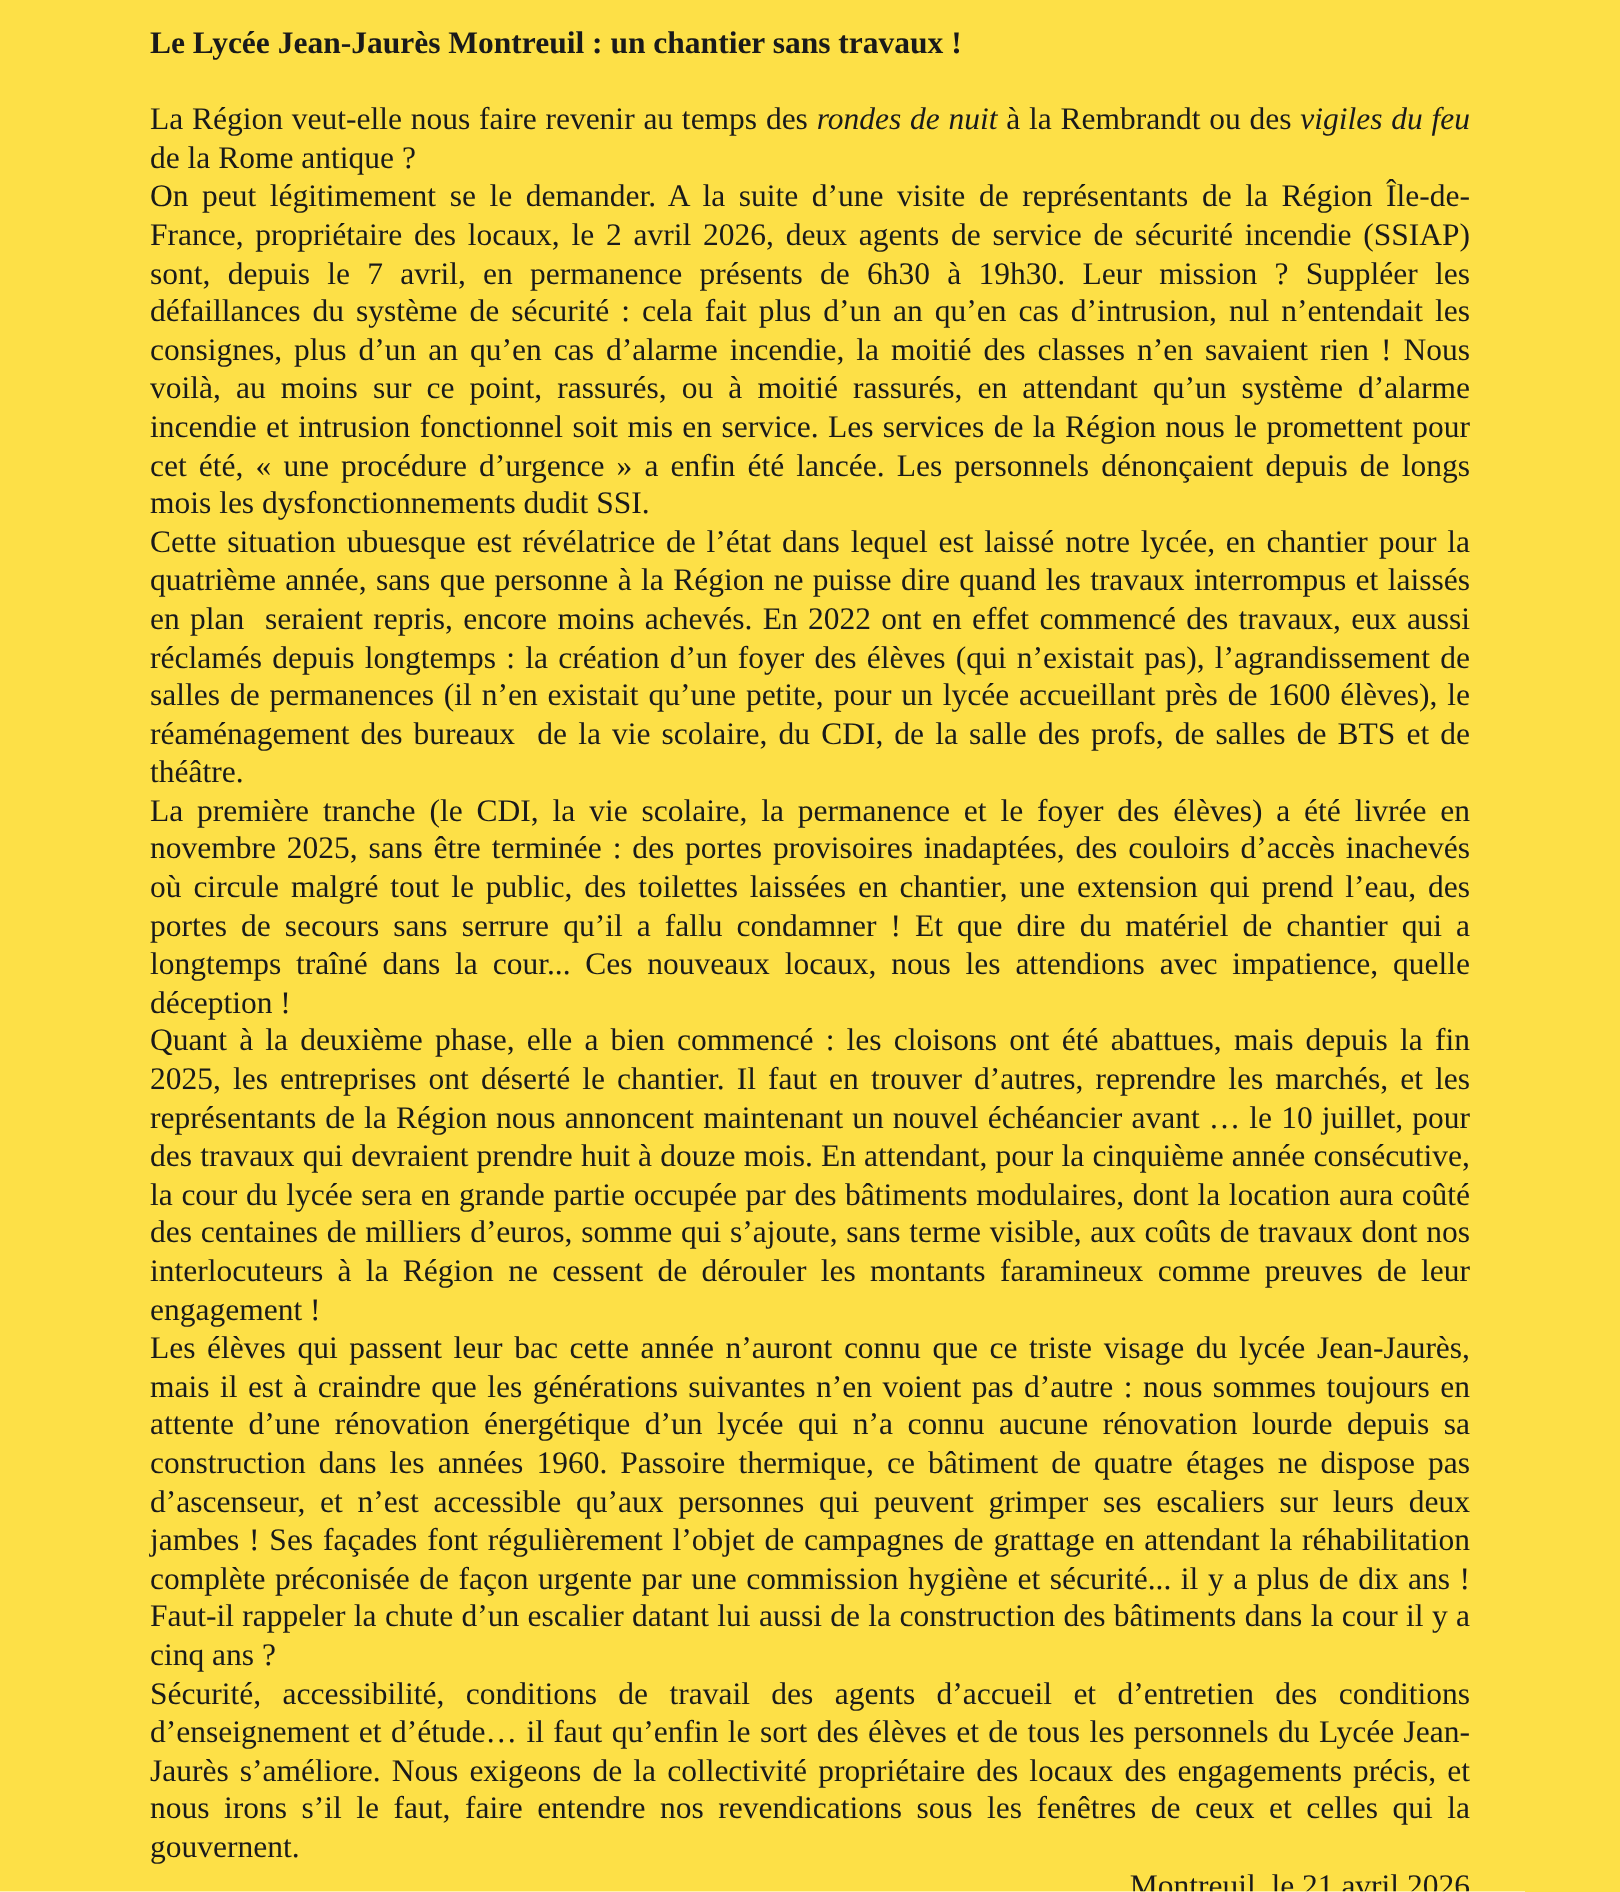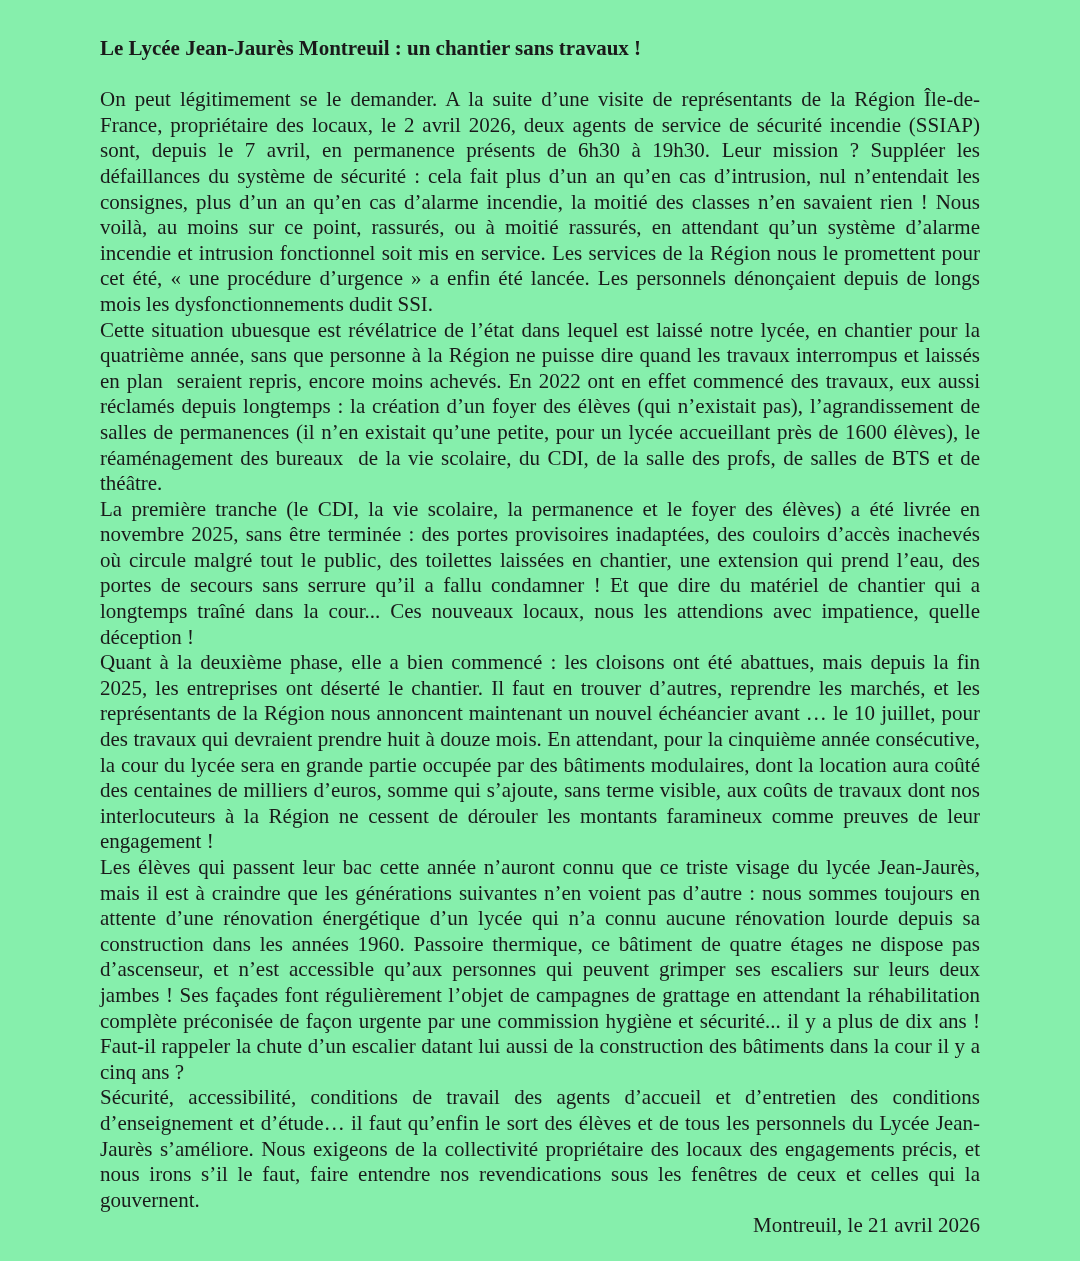--- a/index.html
+++ b/index.html
@@ -4,22 +4,22 @@
 <style>
   html, body {
     margin: 0;
     padding: 0;
     background: #ffffff;
   }
   .page {
     width: 1080px;
     height: 1261px;
     box-sizing: border-box;
-    padding: 36px 100px 0 100px;
-    background: #86efac;
+    padding: 16px 100px 0 100px;
+    background: #fde047;
     color: #1a1a1a;
     font-family: "Liberation Serif", "DejaVu Serif", serif;
     font-size: 21px;
     line-height: 25.6px;
     overflow: hidden;
   }
   .doc-title {
     font-size: 21px;
     font-weight: bold;
     margin: 0 0 25.6px 0;
@@ -39,20 +39,21 @@
     white-space: pre-wrap;
   }
 </style>
 </head>
 <body>
 
 <div class="page">
 
   <h1 class="doc-title">Le Lycée Jean-Jaurès Montreuil&nbsp;: un chantier sans travaux&nbsp;!</h1>
 
+  <p class="para"><span>La Région veut-elle nous faire revenir au temps des </span><span class="italic">rondes de nuit</span><span> à la Rembrandt ou des </span><span class="italic">vigiles du feu</span><span> de la Rome antique&nbsp;?</span></p>
 
   <p class="para">On peut légitimement se le demander. A la suite d’une visite de représentants de la Région Île-de-France, propriétaire des locaux, le 2 avril 2026, deux agents de service de sécurité incendie (SSIAP) sont, depuis le 7 avril, en permanence présents de 6h30 à 19h30. Leur mission&nbsp;? Suppléer les défaillances du système de sécurité&nbsp;: cela fait plus d’un an qu’en cas d’intrusion, nul n’entendait les consignes, plus d’un an qu’en cas d’alarme incendie, la moitié des classes n’en savaient rien&nbsp;! Nous voilà, au moins sur ce point, rassurés, ou à moitié rassurés, en attendant qu’un système d’alarme incendie et intrusion fonctionnel soit mis en service. Les services de la Région nous le promettent pour cet été, «&nbsp;une procédure d’urgence&nbsp;» a enfin été lancée. Les personnels dénonçaient depuis de longs mois les dysfonctionnements dudit SSI.</p>
 
   <p class="para">Cette situation ubuesque est révélatrice de l’état dans lequel est laissé notre lycée, en chantier pour la quatrième année, sans que personne à la Région ne puisse dire quand les travaux interrompus et laissés en plan  seraient repris, encore moins achevés. En 2022 ont en effet commencé des travaux, eux aussi réclamés depuis longtemps&nbsp;: la création d’un foyer des élèves (qui n’existait pas), l’agrandissement de salles de permanences (il n’en existait qu’une petite, pour un lycée accueillant près de 1600 élèves), le réaménagement des bureaux  de la vie scolaire, du CDI, de la salle des profs, de salles de BTS et de théâtre.</p>
 
   <p class="para">La première tranche (le CDI, la vie scolaire, la permanence et le foyer des élèves) a été livrée en novembre 2025, sans être terminée&nbsp;: des portes provisoires inadaptées, des couloirs d’accès inachevés où circule malgré tout le public, des toilettes laissées en chantier, une extension qui prend l’eau, des portes de secours sans serrure qu’il a fallu condamner&nbsp;! Et que dire du matériel de chantier qui a longtemps traîné dans la cour... Ces nouveaux locaux, nous les attendions avec impatience, quelle déception&nbsp;!</p>
 
   <p class="para">Quant à la deuxième phase, elle a bien commencé&nbsp;: les cloisons ont été abattues, mais depuis la fin 2025, les entreprises ont déserté le chantier. Il faut en trouver d’autres, reprendre les marchés, et les représentants de la Région nous annoncent maintenant un nouvel échéancier avant … le 10 juillet, pour des travaux qui devraient prendre huit à douze mois. En attendant, pour la cinquième année consécutive, la cour du lycée sera en grande partie occupée par des bâtiments modulaires, dont la location aura coûté des centaines de milliers d’euros, somme qui s’ajoute, sans terme visible, aux coûts de travaux dont nos interlocuteurs à la Région ne cessent de dérouler les montants faramineux comme preuves de leur engagement&nbsp;!</p>
 
   <p class="para">Les élèves qui passent leur bac cette année n’auront connu que ce triste visage du lycée Jean-Jaurès, mais il est à craindre que les générations suivantes n’en voient pas d’autre&nbsp;: nous sommes toujours en attente d’une rénovation énergétique d’un lycée qui n’a connu aucune rénovation lourde depuis sa construction dans les années 1960. Passoire thermique, ce bâtiment de quatre étages ne dispose pas d’ascenseur, et n’est accessible qu’aux personnes qui peuvent grimper ses escaliers sur leurs deux jambes&nbsp;! Ses façades font régulièrement l’objet de campagnes de grattage en attendant la réhabilitation complète préconisée de façon urgente par une commission hygiène et sécurité... il y a plus de dix ans&nbsp;! Faut-il rappeler la chute d’un escalier datant lui aussi de la construction des bâtiments dans la cour il y a cinq ans&nbsp;?</p>

